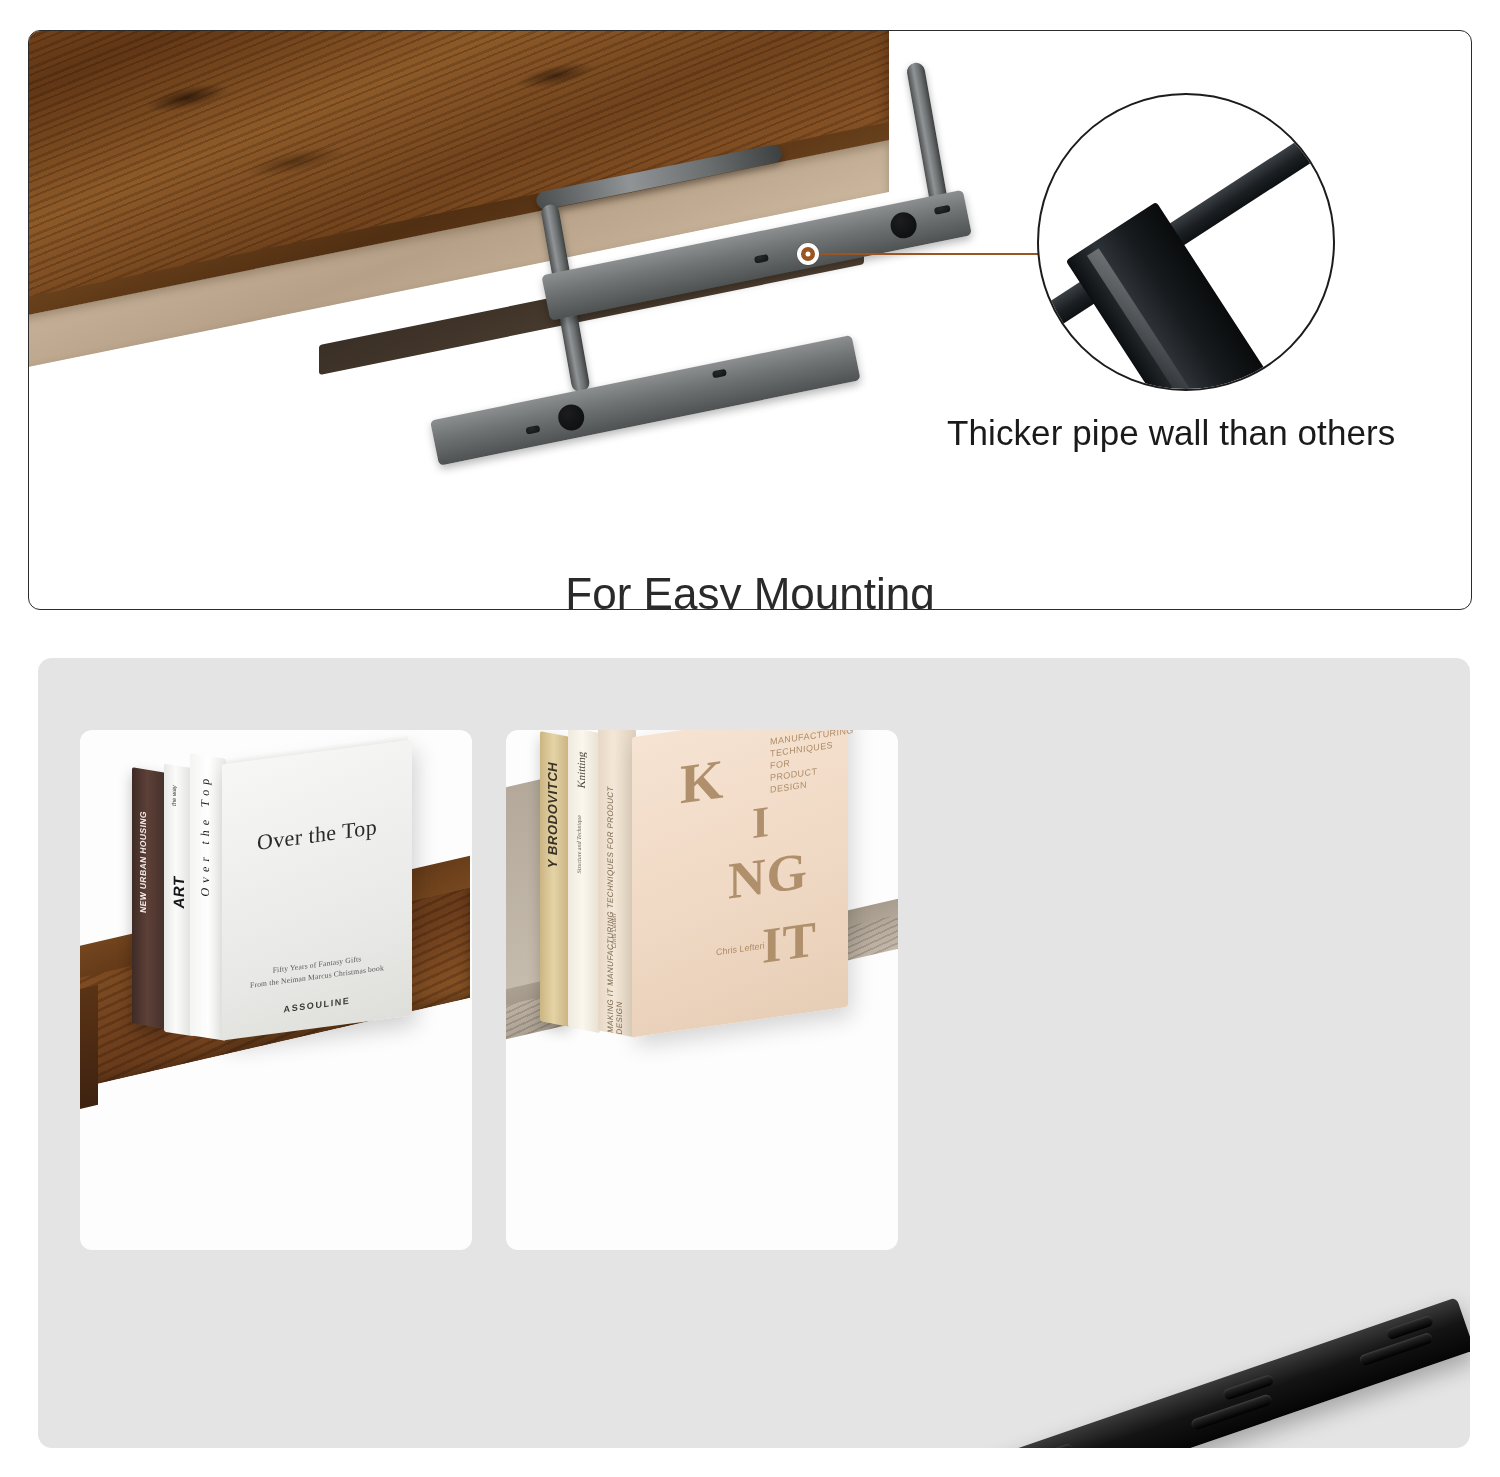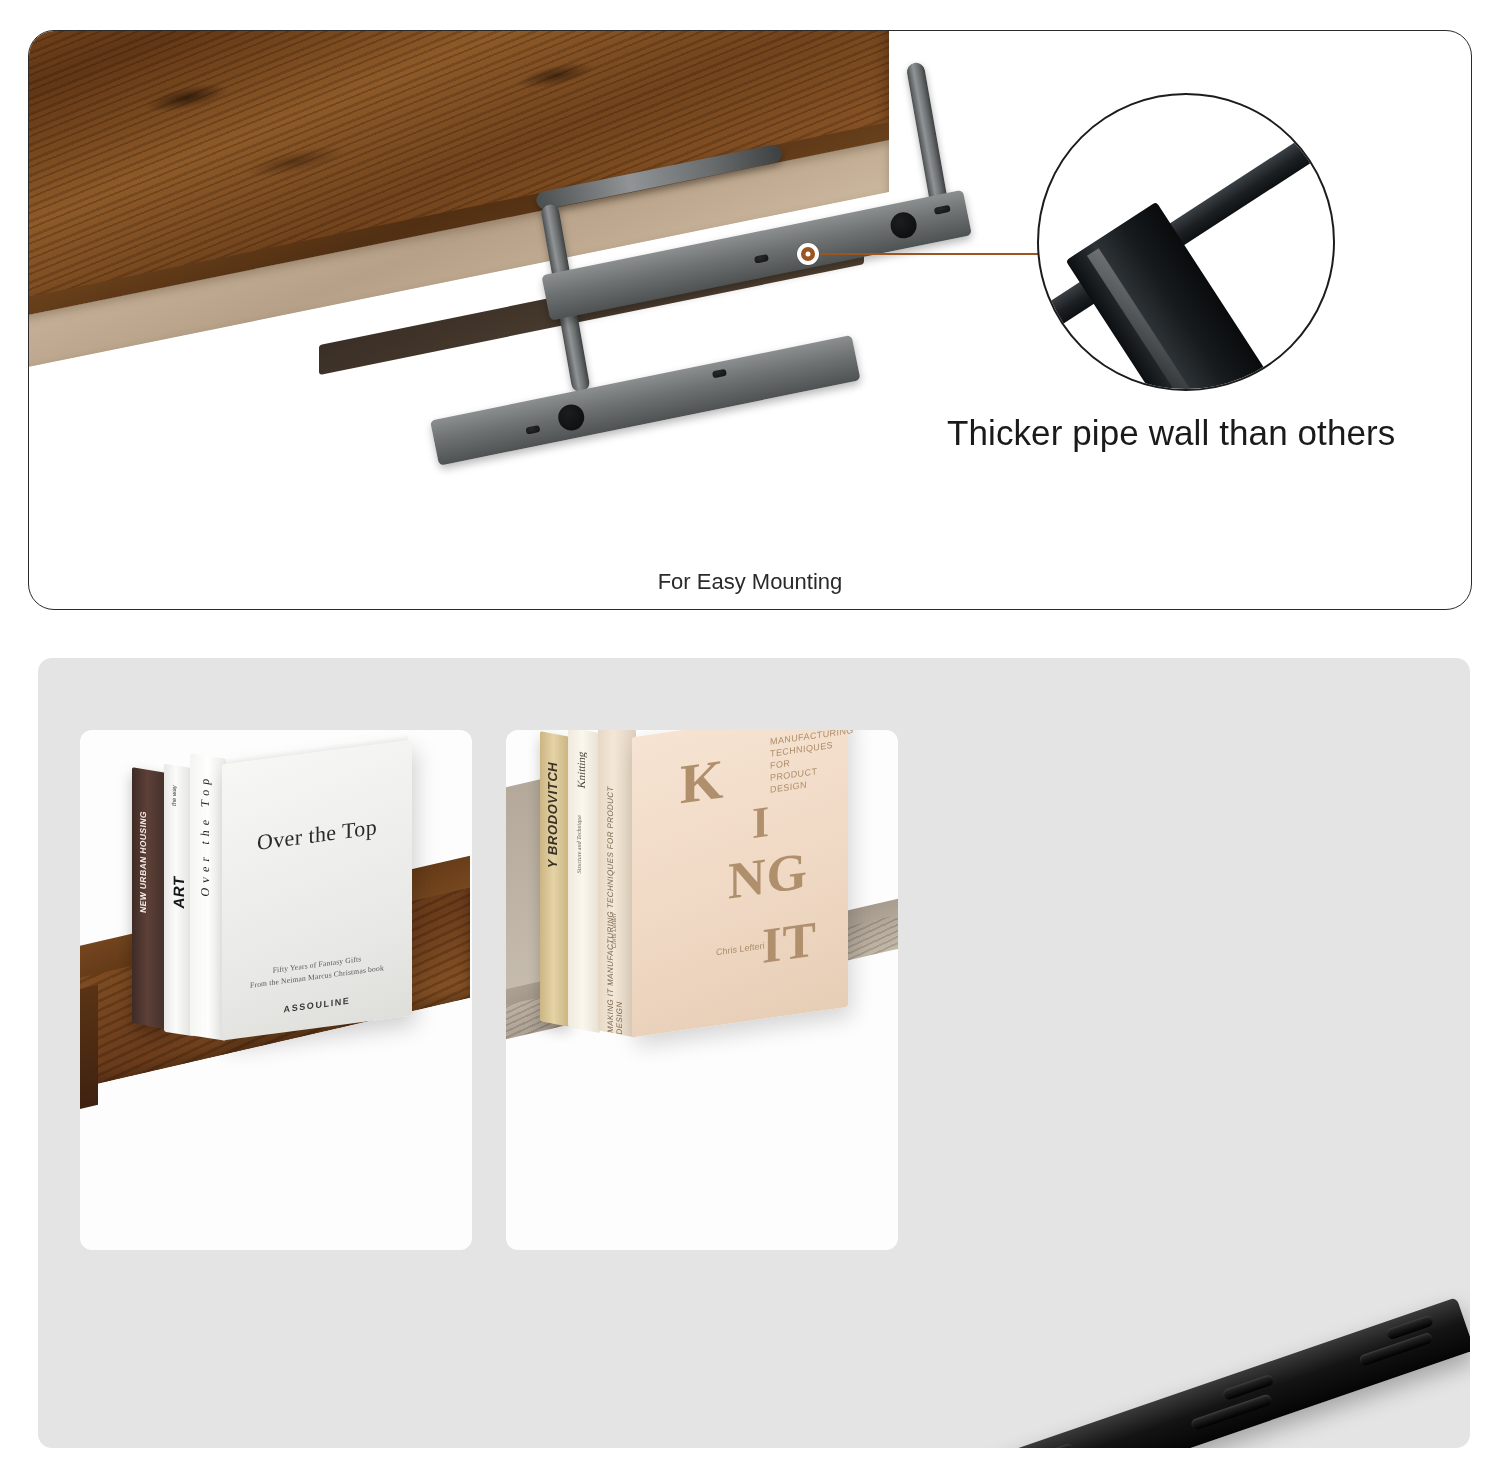--- a/index.html
+++ b/index.html
@@ -10,21 +10,21 @@
     overflow:hidden;
     position:relative;
   }
 
   
   .top-panel{
     position:absolute; left:28px; top:30px;
     width:1442px; height:578px;
     background:#ffffff;
     border:1.6px solid #2b2b2b;
-    border-radius:26px;
+    border-radius:12px;
     overflow:hidden;
   }
 
   
   .hero-shelf{
     position:absolute; left:-40px; top:-38px;
     width:930px; height:470px;
   }
   .shelf-top{
     position:absolute; left:0; top:0; width:900px; height:330px;
@@ -147,21 +147,21 @@
 
   .hero-title{
     position:absolute; left:0; right:0; top:474px;
     text-align:center;
     font-size:57px; font-weight:700; color:#1a1a1a;
     letter-spacing:-.5px;
   }
   .hero-sub{
     position:absolute; left:0; right:0; top:538px;
     text-align:center;
-    font-size:22px; color:#2a2a2a;
+    font-size:44px; color:#2a2a2a;
   }
 
   
   .bottom-panel{
     position:absolute; left:38px; top:658px;
     width:1432px; height:790px;
     background:#e4e4e4;
     border-radius:14px;
     overflow:hidden;
   }

